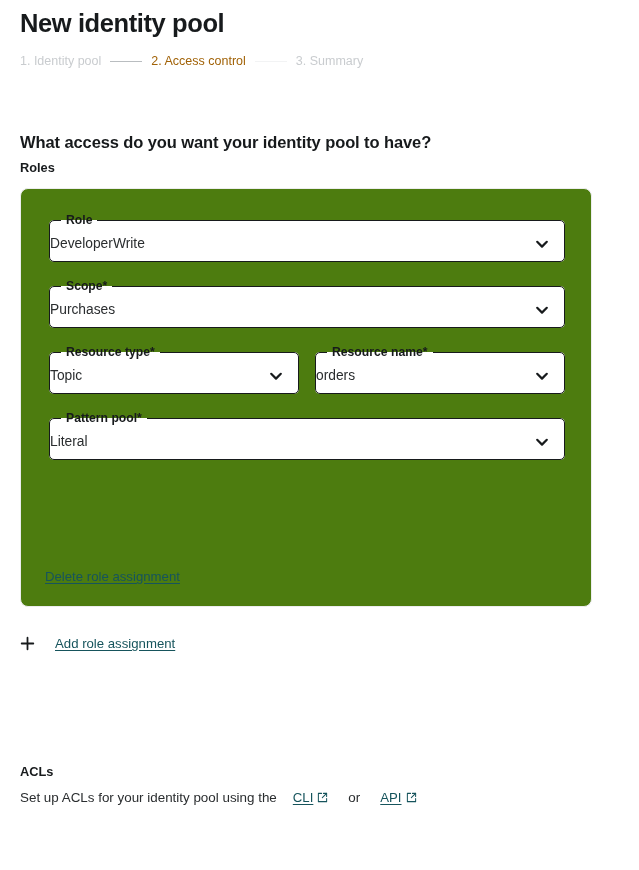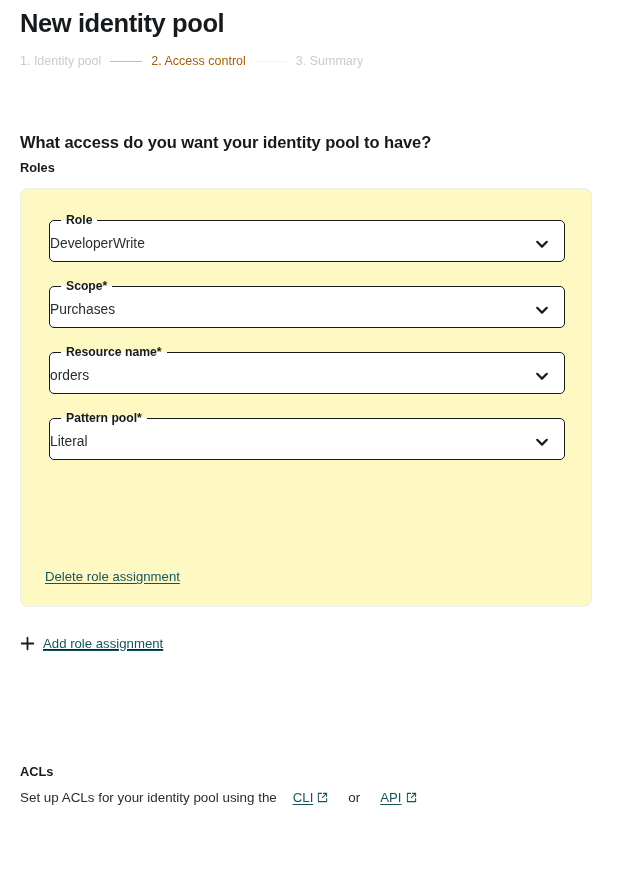--- a/index.html
+++ b/index.html
@@ -87,21 +87,21 @@
 
   
   .role-card {
     position: absolute;
     left: 20px;
     top: 188px;
     width: 572px;
     height: 419px;
     border: 1px solid #ecedee;
     border-radius: 8px;
-    background: #fef9c3;
+    background: #4d7c0f;
   }
 
   .fields {
     position: absolute;
     left: 28px;
     top: 25px;
     width: 516px;
   }
 
   
@@ -173,22 +173,21 @@
     left: 45px;
     top: 567px;
   }
 
   .add-role {
     position: absolute;
     left: 20px;
     top: 636px;
     display: flex;
     align-items: flex-start;
-    gap: 8px;
-    text-decoration: underline;
+    gap: 20px;
   }
   .plus-icon {
     width: 15px;
     height: 15px;
     display: block;
     flex: none;
   }
 
   
   .acls-title {
@@ -264,20 +263,31 @@
           <span class="select-value">Purchases</span>
           <span class="chev">
             <svg width="16" height="16" viewBox="0 0 16 16" fill="none" aria-hidden="true">
               <path d="M3.2 5.8 L8 10.6 L12.8 5.8" stroke="#171a1c" stroke-width="2.2" stroke-linecap="round" stroke-linejoin="round"></path>
             </svg>
           </span>
         </fieldset>
       </div>
 
       <div class="row2">
+        <div class="field">
+          <fieldset class="select-box">
+            <legend>Resource type*</legend>
+            <span class="select-value">Topic</span>
+            <span class="chev">
+              <svg width="16" height="16" viewBox="0 0 16 16" fill="none" aria-hidden="true">
+                <path d="M3.2 5.8 L8 10.6 L12.8 5.8" stroke="#171a1c" stroke-width="2.2" stroke-linecap="round" stroke-linejoin="round"></path>
+              </svg>
+            </span>
+          </fieldset>
+        </div>
         <div class="field">
           <fieldset class="select-box">
             <legend>Resource name*</legend>
             <span class="select-value">orders</span>
             <span class="chev">
               <svg width="16" height="16" viewBox="0 0 16 16" fill="none" aria-hidden="true">
                 <path d="M3.2 5.8 L8 10.6 L12.8 5.8" stroke="#171a1c" stroke-width="2.2" stroke-linecap="round" stroke-linejoin="round"></path>
               </svg>
             </span>
           </fieldset>

